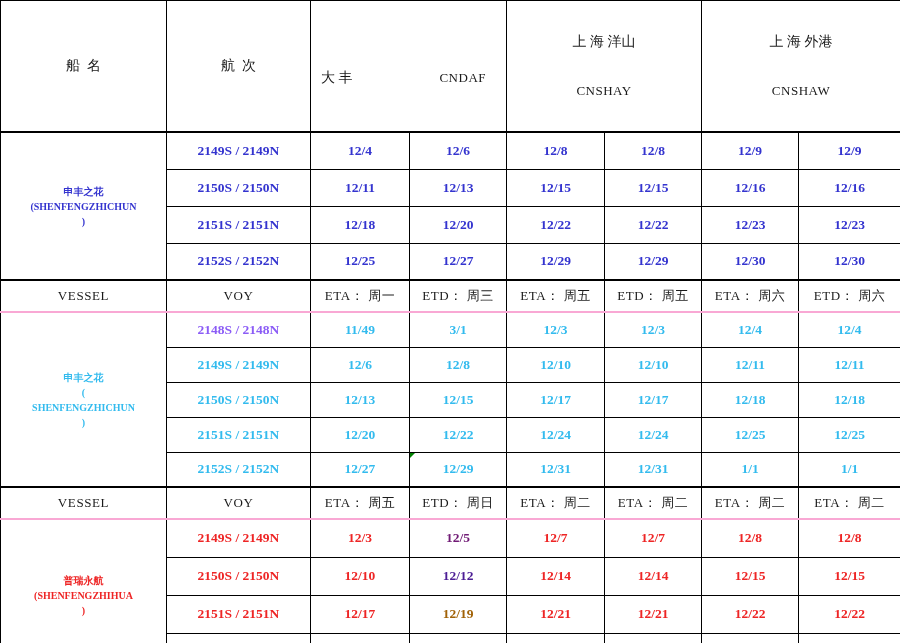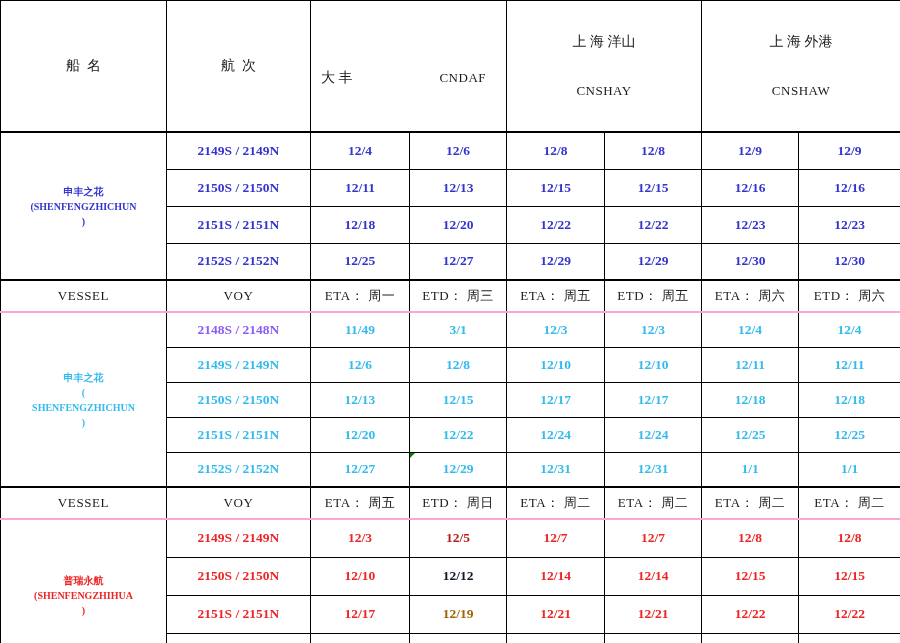--- a/index.html
+++ b/index.html
@@ -186,30 +186,30 @@
         <td>ETD： 周日</td>
         <td>ETA： 周二</td>
         <td>ETA： 周二</td>
         <td>ETA： 周二</td>
         <td>ETA： 周二</td>
       </tr>
       <tr class="rh-b3">
         <td class="vessel-name-cell" rowspan="4" style="color: rgb(238, 37, 37);"><div>普瑞永航</div><div>(SHENFENGZHIHUA</div><div>)</div></td>
         <td class="voyage-cell" style="color: rgb(238, 37, 37);">2149S / 2149N</td>
         <td class="date-cell" style="color: rgb(238, 37, 37);">12/3</td>
-        <td class="date-cell" style="color: #b91c1c;">12/5</td>
+        <td class="date-cell" style="color: #701a75;">12/5</td>
         <td class="date-cell" style="color: rgb(238, 37, 37);">12/7</td>
         <td class="date-cell" style="color: rgb(238, 37, 37);">12/7</td>
         <td class="date-cell" style="color: rgb(238, 37, 37);">12/8</td>
         <td class="date-cell" style="color: rgb(238, 37, 37);">12/8</td>
       </tr>
       <tr class="rh-b3">
         <td class="voyage-cell" style="color: rgb(238, 37, 37);">2150S / 2150N</td>
         <td class="date-cell" style="color: rgb(238, 37, 37);">12/10</td>
-        <td class="date-cell" style="color: #0f172a;">12/12</td>
+        <td class="date-cell" style="color: #4c1d95;">12/12</td>
         <td class="date-cell" style="color: rgb(238, 37, 37);">12/14</td>
         <td class="date-cell" style="color: rgb(238, 37, 37);">12/14</td>
         <td class="date-cell" style="color: rgb(238, 37, 37);">12/15</td>
         <td class="date-cell" style="color: rgb(238, 37, 37);">12/15</td>
       </tr>
       <tr class="rh-b3">
         <td class="voyage-cell" style="color: rgb(238, 37, 37);">2151S / 2151N</td>
         <td class="date-cell" style="color: rgb(238, 37, 37);">12/17</td>
         <td class="date-cell" style="color: #a16207;">12/19</td>
         <td class="date-cell" style="color: rgb(238, 37, 37);">12/21</td>

